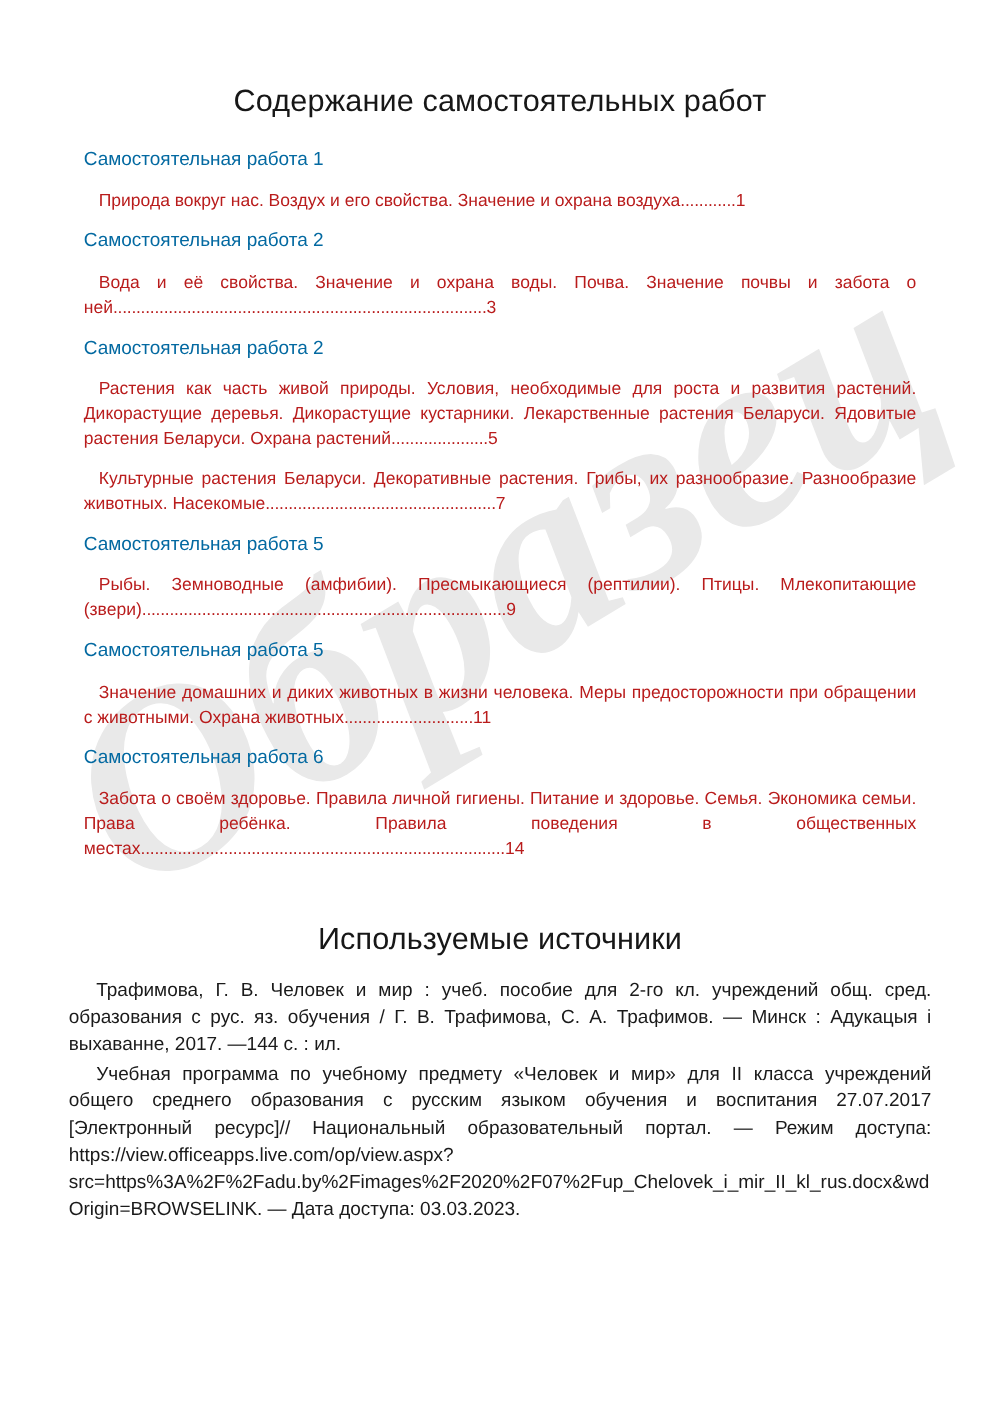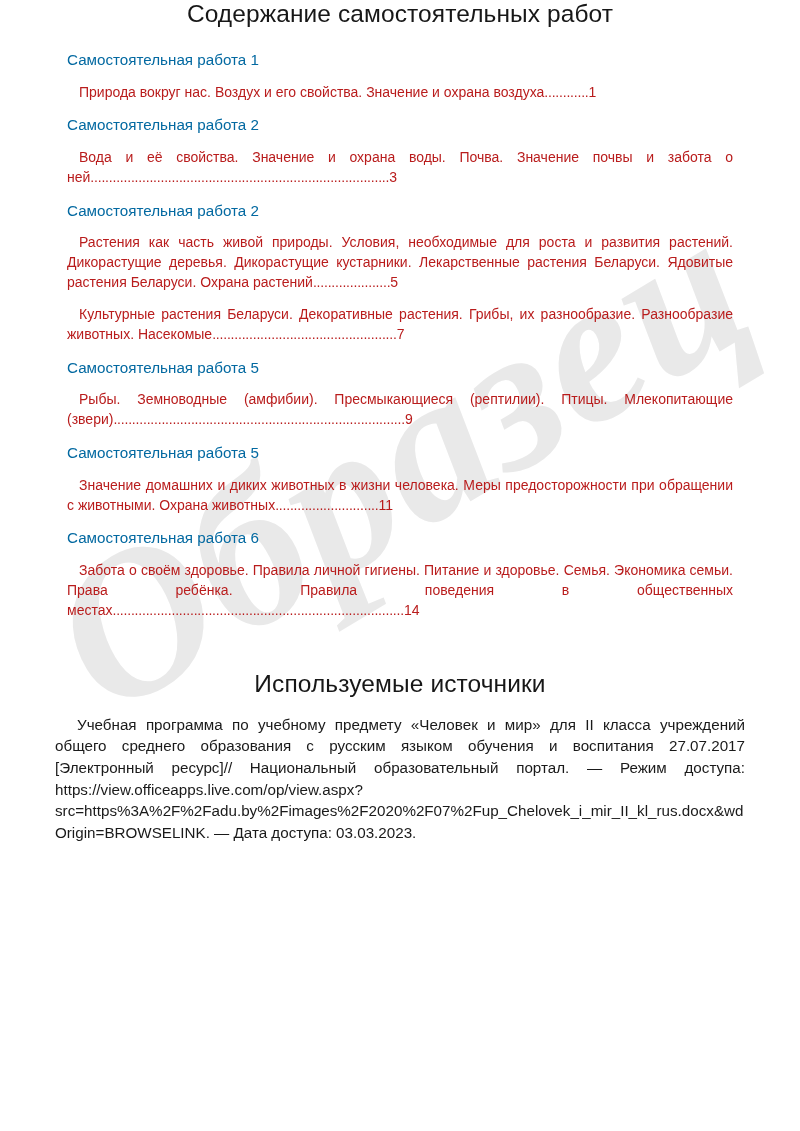--- a/index.html
+++ b/index.html
@@ -50,20 +50,21 @@
     padding: 0 55px 0 55px;
     box-sizing: border-box;
     height: 100%;
   }
 
   h1.doc-title {
     font-size: 24.5px;
     font-weight: 400;
     text-align: center;
     margin: 0;
+    padding-top: 68px;
     letter-spacing: 0.1px;
     color: #171717;
   }
 
   .toc {
     margin-top: 21px;
   }
   .toc-entry {
     margin-bottom: 9.5px;
   }
@@ -163,17 +164,18 @@
       <div class="toc-entry">
         <p class="toc-heading">Самостоятельная работа 6</p>
         <p class="toc-body"><span>Забота о своём здоровье. Правила личной гигиены. Питание и здоровье. Семья. Экономика семьи. Права ребёнка. Правила поведения в общественных местах</span><span class="leader">...............................................................................</span><span class="pageno">14</span></p>
       </div>
 
     </div>
 
     <h2 class="sources-title">Используемые источники</h2>
 
     <div class="sources">
+      <p class="source-item">Трафимова, Г. В. Человек и мир : учеб. пособие для 2-го кл. учреждений общ. сред. образования с рус. яз. обучения / Г. В. Трафимова, С. А. Трафимов. — Минск : Адукацыя і выхаванне, 2017. —144 с. : ил.</p>
       <p class="source-item last">Учебная программа по учебному предмету «Человек и мир» для II класса учреждений общего среднего образования с русским языком обучения и воспитания 27.07.2017 [Электронный ресурс]// Национальный образовательный портал. — Режим доступа: https://view.officeapps.live.com/op/view.aspx?src=https%3A%2F%2Fadu.by%2Fimages%2F2020%2F07%2Fup_Chelovek_i_mir_II_kl_rus.docx&amp;wdOrigin=BROWSELINK. — Дата доступа: 03.03.2023.</p>
     </div>
 
   </div>
 </div>
 
 </body></html>

